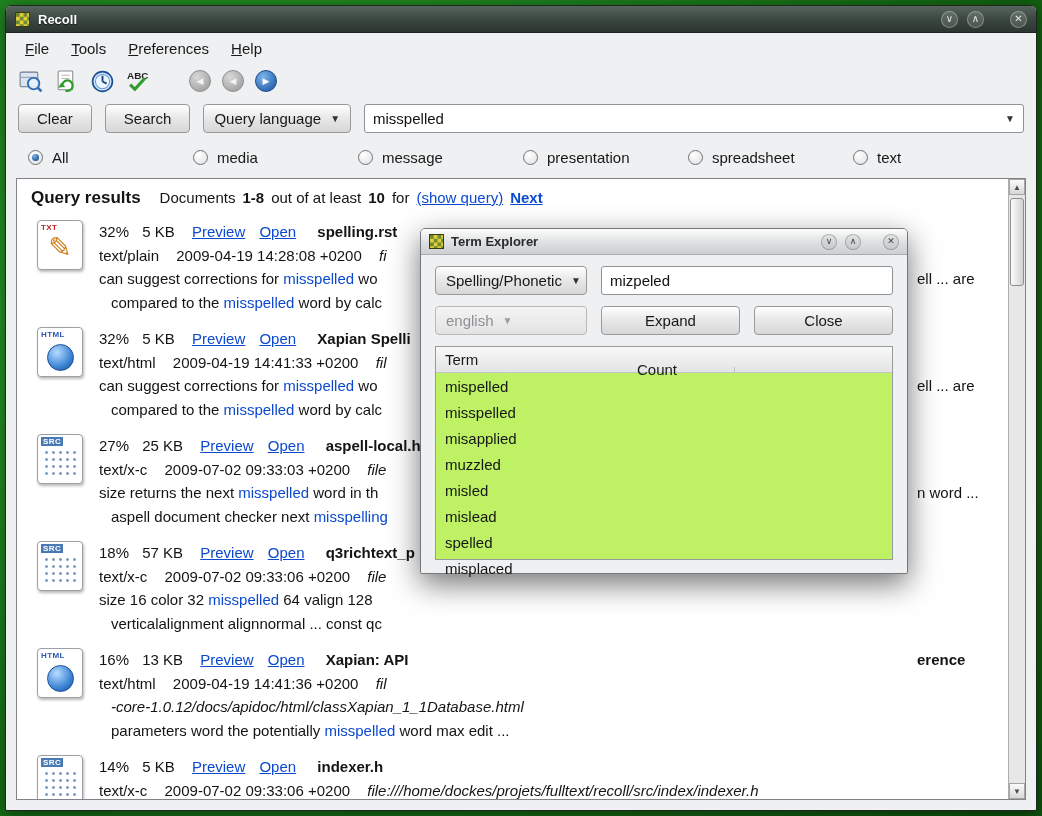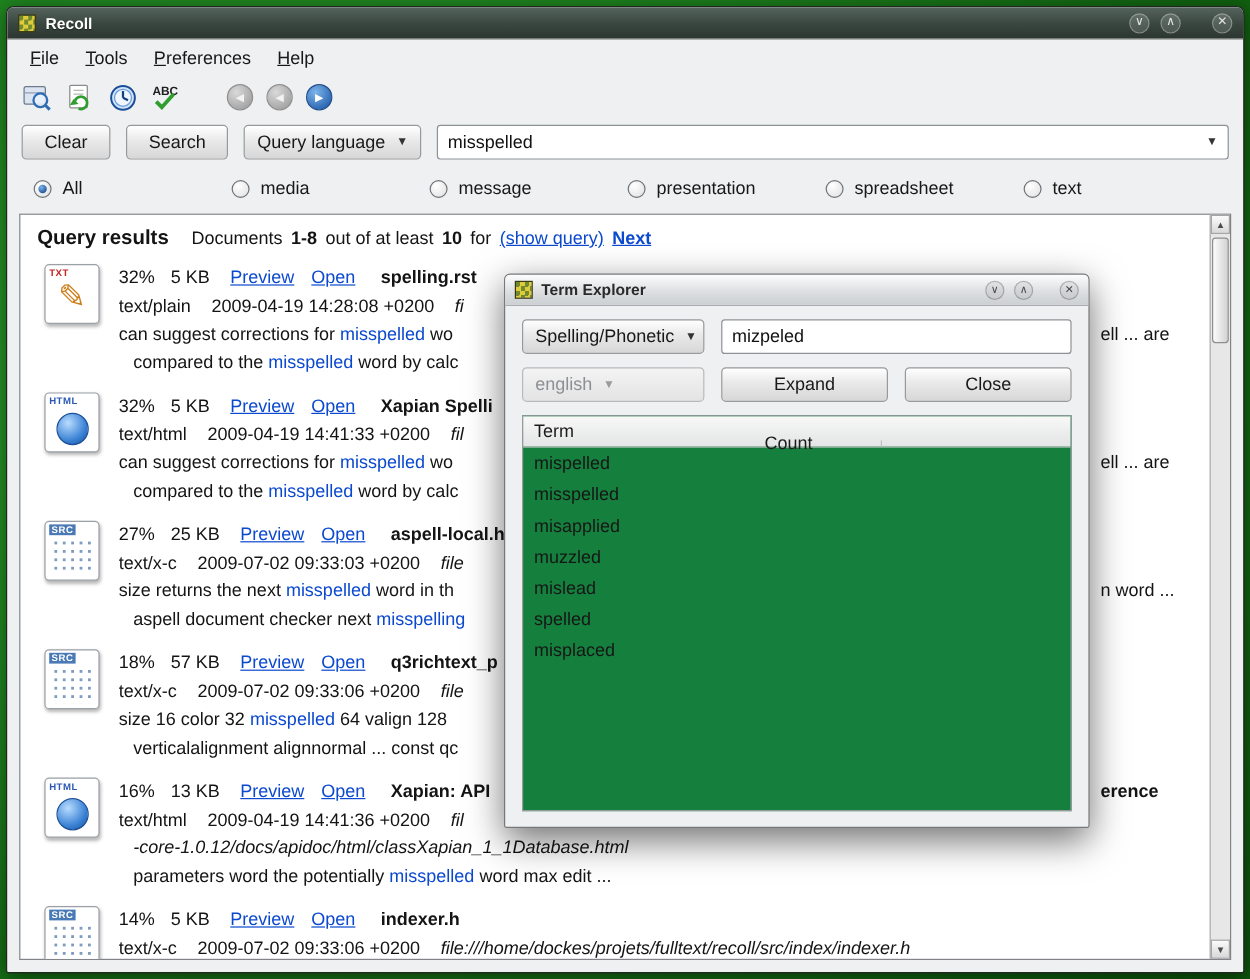--- a/index.html
+++ b/index.html
@@ -95,37 +95,37 @@
 
   
   .vscroll { width:17px; flex:none; background:#e7e7e7; border-left:1px solid #adadad; position:relative; }
   .sbarrow { position:absolute; left:0; right:0; height:16px; display:flex; align-items:center; justify-content:center;
     font-size:8px; color:#4a4a4a; background:linear-gradient(#fbfbfb,#d8d8d8); border:1px solid #a5a5a5; }
   .sbarrow.up { top:0; } .sbarrow.down { bottom:0; }
   .sbthumb { position:absolute; left:1px; right:1px; top:19px; height:88px; border-radius:3px;
     background:linear-gradient(90deg,#fcfcfc,#d2d2d2); border:1px solid #8e8e8e; }
 
   
-  .dialog { position:absolute; left:420px; top:228px; width:488px; height:462px;
+  .dialog { position:absolute; left:420px; top:228px; width:488px; height:346px;
     background:#eff0f1; border:1px solid #76797c; border-radius:5px 5px 2px 2px;
     box-shadow:0 10px 30px rgba(0,0,0,.55); display:flex; flex-direction:column; }
   .dlg-title { height:26px; flex:none; display:flex; align-items:center; padding:0 8px;
     background:linear-gradient(#fdfdfd,#dddfe1 55%,#ccd0d3); border-bottom:1px solid #a9adb1; border-radius:4px 4px 0 0; }
   .dlg-title-text { font-weight:bold; font-size:13px; color:#2a2a2a; margin-left:7px; }
   .dwinbtn { width:16px; height:16px; border-radius:50%; margin-left:8px; flex:none;
     display:flex; align-items:center; justify-content:center; font-size:9px; line-height:1;
     color:#474747; background:rgba(0,0,0,.05); border:1px solid rgba(0,0,0,.22); }
   .dwinbtn.gap { margin-left:22px; }
   .dlg-body { flex:1; padding:11px 14px 13px; display:flex; flex-direction:column; gap:11px; min-height:0; }
   .dlg-row { display:flex; gap:14px; flex:none; }
   .dlg-row .combo { width:152px; flex:none; justify-content:flex-start; }
   .dlg-row input { flex:1; height:29px; font-size:15px; font-family:"Liberation Sans",sans-serif;
     border:1px solid #8d9297; border-radius:3px; padding:0 8px; background:#fff; color:#111; }
   .dlg-row .btn { flex:1; text-align:center; }
-  .ttable { flex:1; border:1px solid #979a9d; background:#15803d; display:flex; flex-direction:column; min-height:0; }
+  .ttable { flex:1; border:1px solid #979a9d; background:#bef264; display:flex; flex-direction:column; min-height:0; }
   .thead { height:26px; flex:none; display:flex; align-items:center; font-size:15px; color:#1b1b1b;
     background:linear-gradient(#f8f8f8,#e3e4e5); border-bottom:1px solid #c3c5c7; }
   .th-term { width:199px; padding-left:9px; }
   .th-count { width:100px; padding-left:2px; border-right:1px solid #bfc1c3; align-self:stretch; display:flex; align-items:center;margin-top:20px; }
   .trow { height:26px; flex:none; display:flex; align-items:center; font-size:15px; color:#161616; }
   .td-term { width:199px; padding-left:9px; }
 </style>
 </head>
 <body>
 
@@ -447,20 +447,23 @@
         <div class="trow">
             <span class="td-term">misspelled</span>
           </div>
         <div class="trow">
             <span class="td-term">misapplied</span>
           </div>
         <div class="trow">
             <span class="td-term">muzzled</span>
           </div>
         <div class="trow">
+            <span class="td-term">misled</span>
+          </div>
+        <div class="trow">
             <span class="td-term">mislead</span>
           </div>
         <div class="trow">
             <span class="td-term">spelled</span>
           </div>
         <div class="trow">
             <span class="td-term">misplaced</span>
           </div>
       </div>
     </div>

